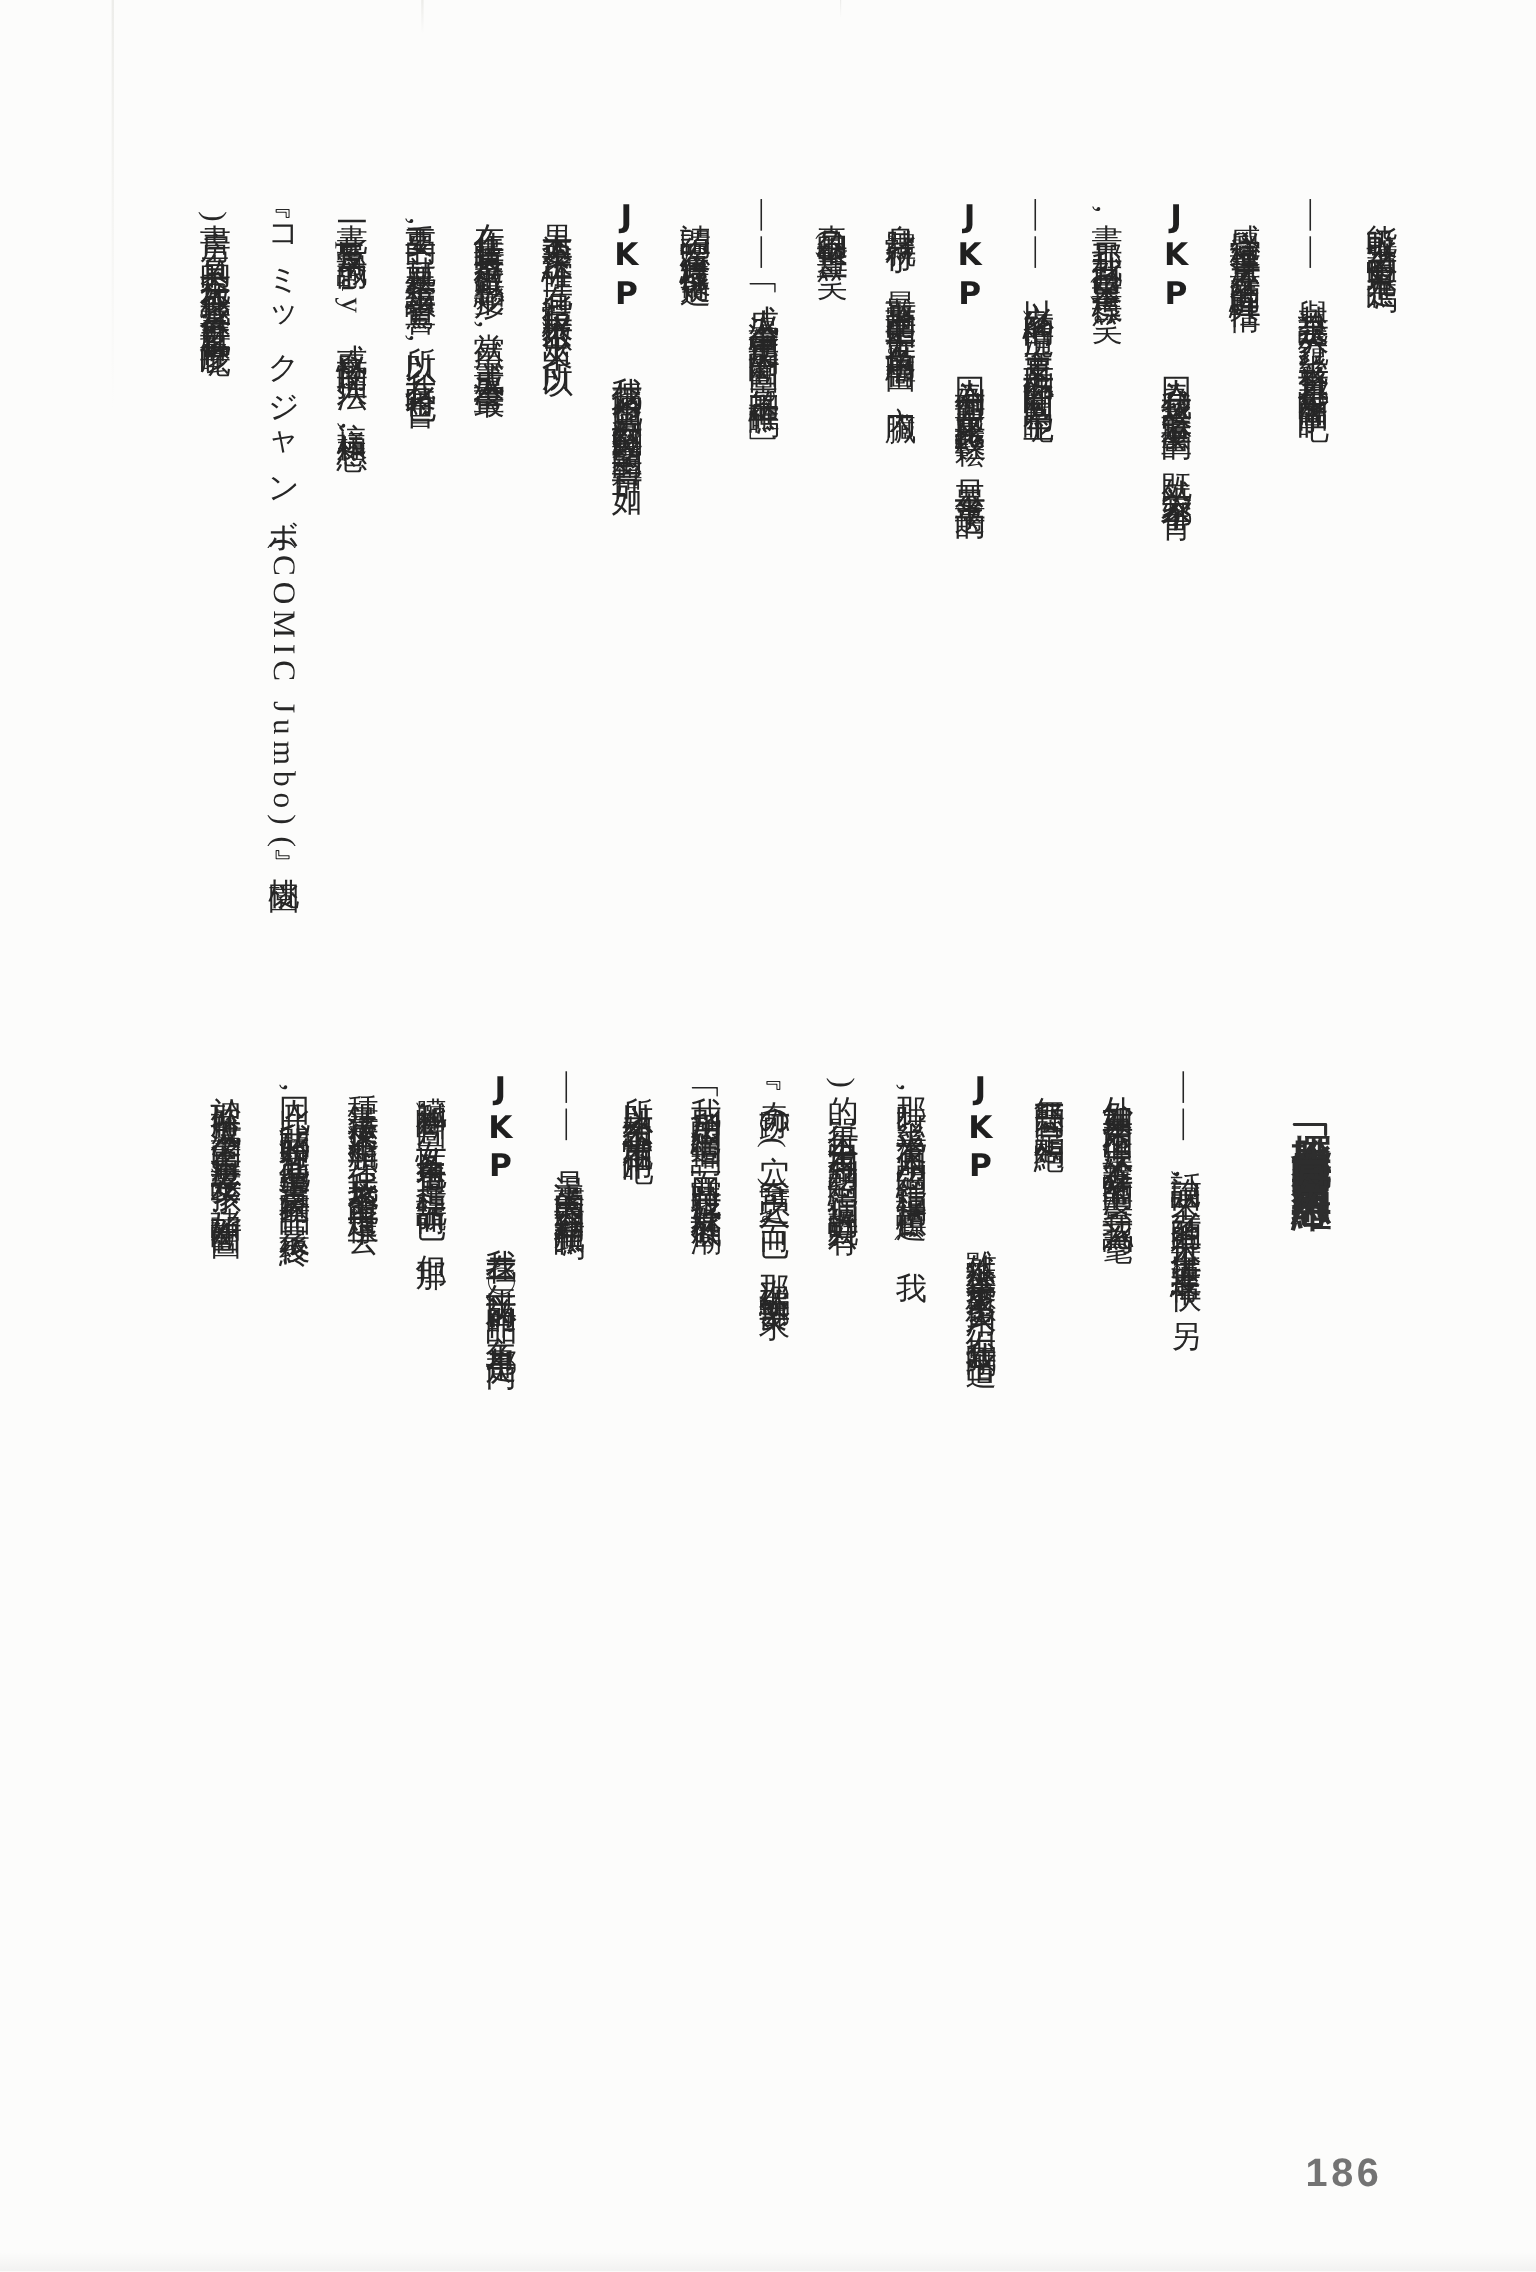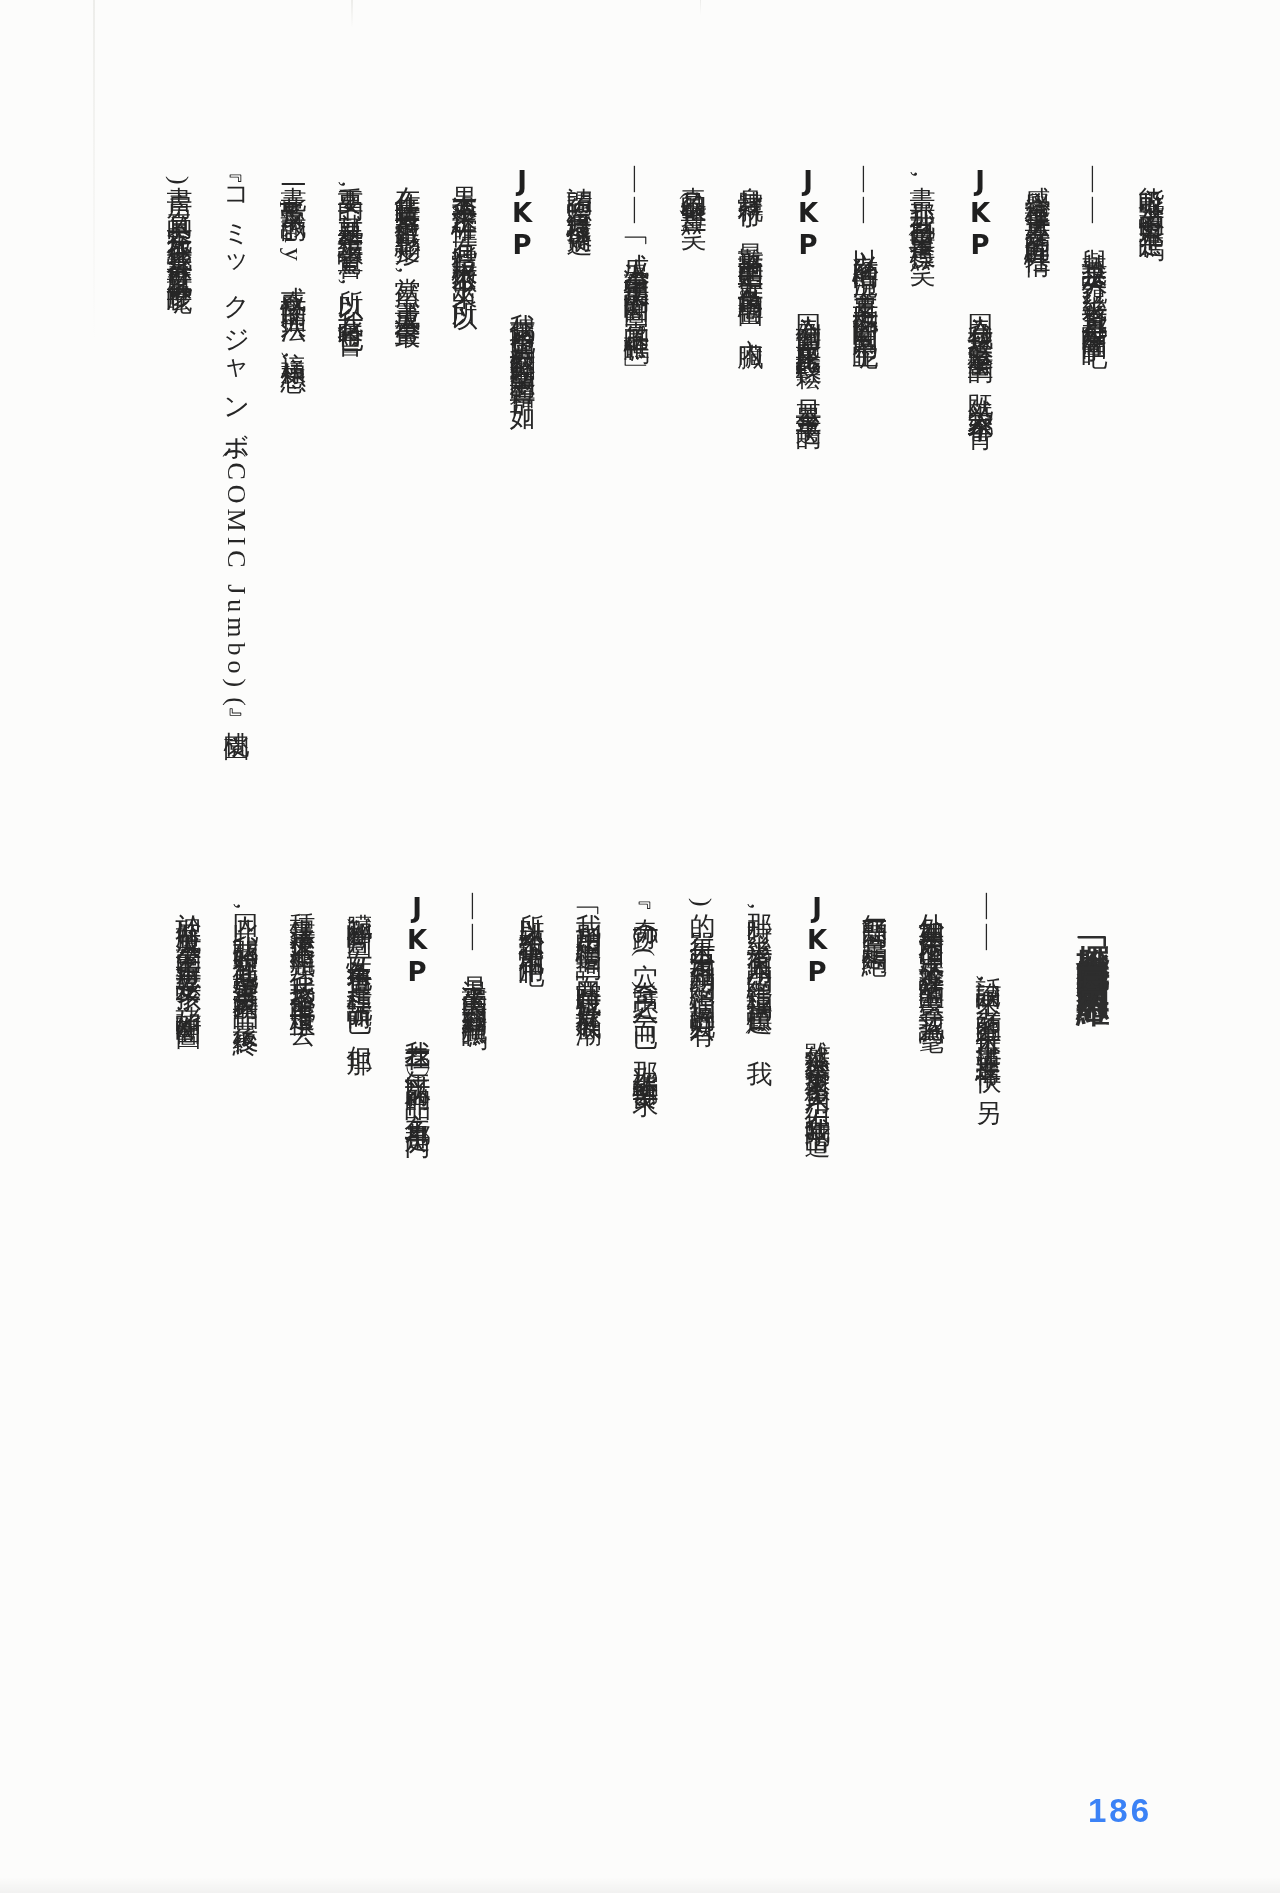--- a/index.html
+++ b/index.html
@@ -64,21 +64,21 @@
     color: #2e2e2e;
   }
   .page-number {
     position: absolute;
     left: 1088px;
     top: 1792px;
     font-family: "Liberation Sans", "DejaVu Sans", sans-serif;
     font-weight: bold;
     font-size: 33px;
     letter-spacing: 3px;
-    color: #3b82f6;
+    color: #737373;
   }
 </style>
 </head>
 <body>
 
 <div class="page">
 
   <div class="artifact a1"></div>
   <div class="artifact a2"></div>
   <div class="artifact a3"></div>

